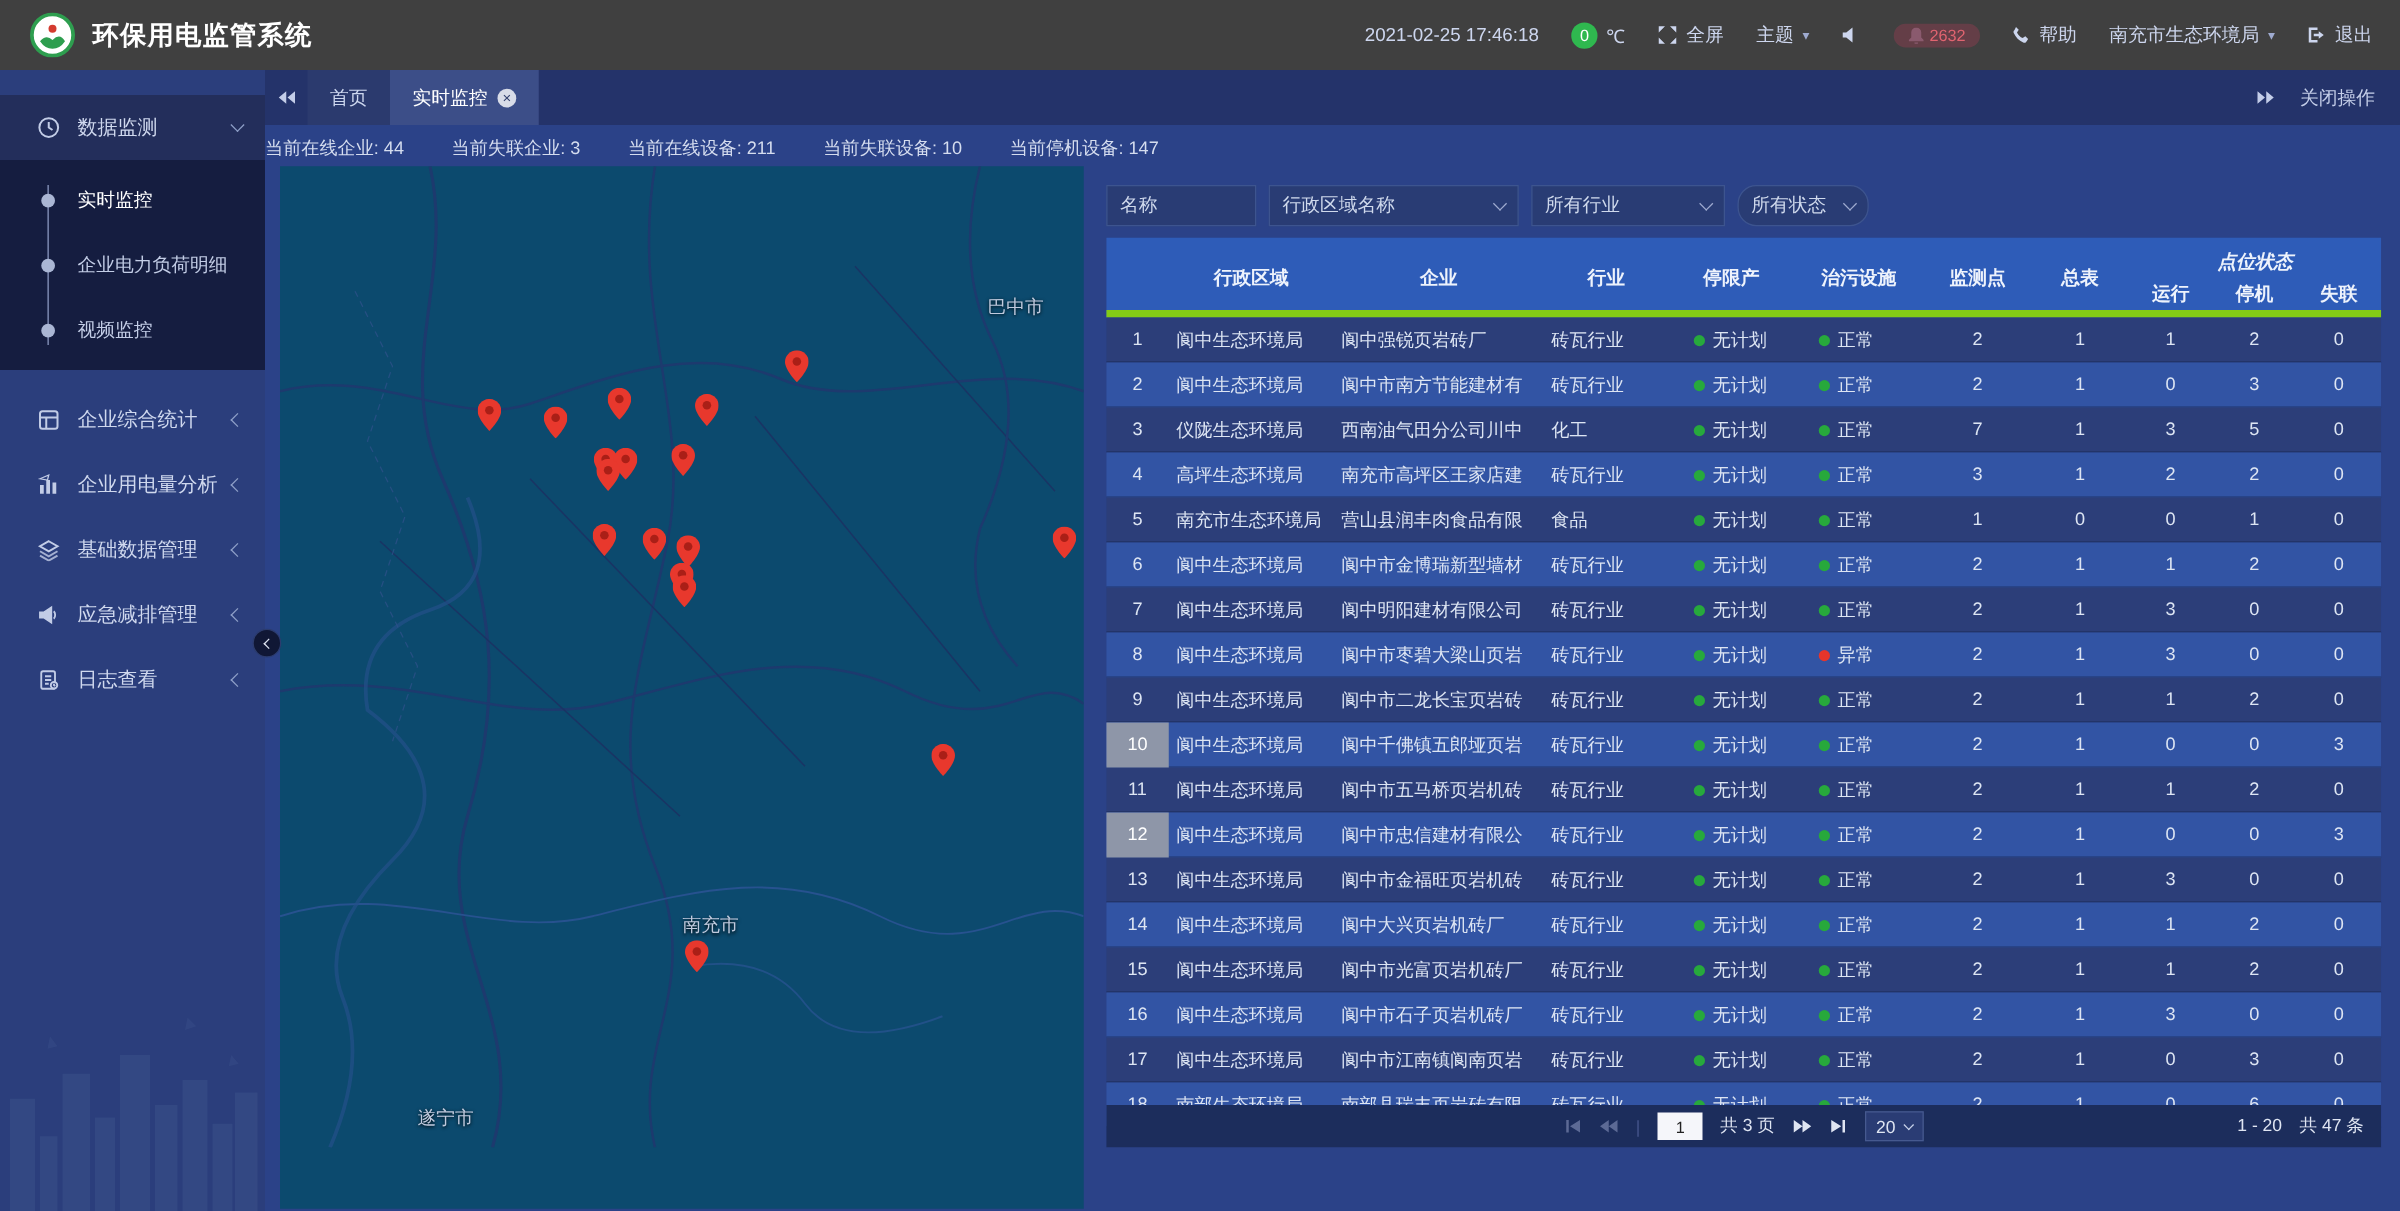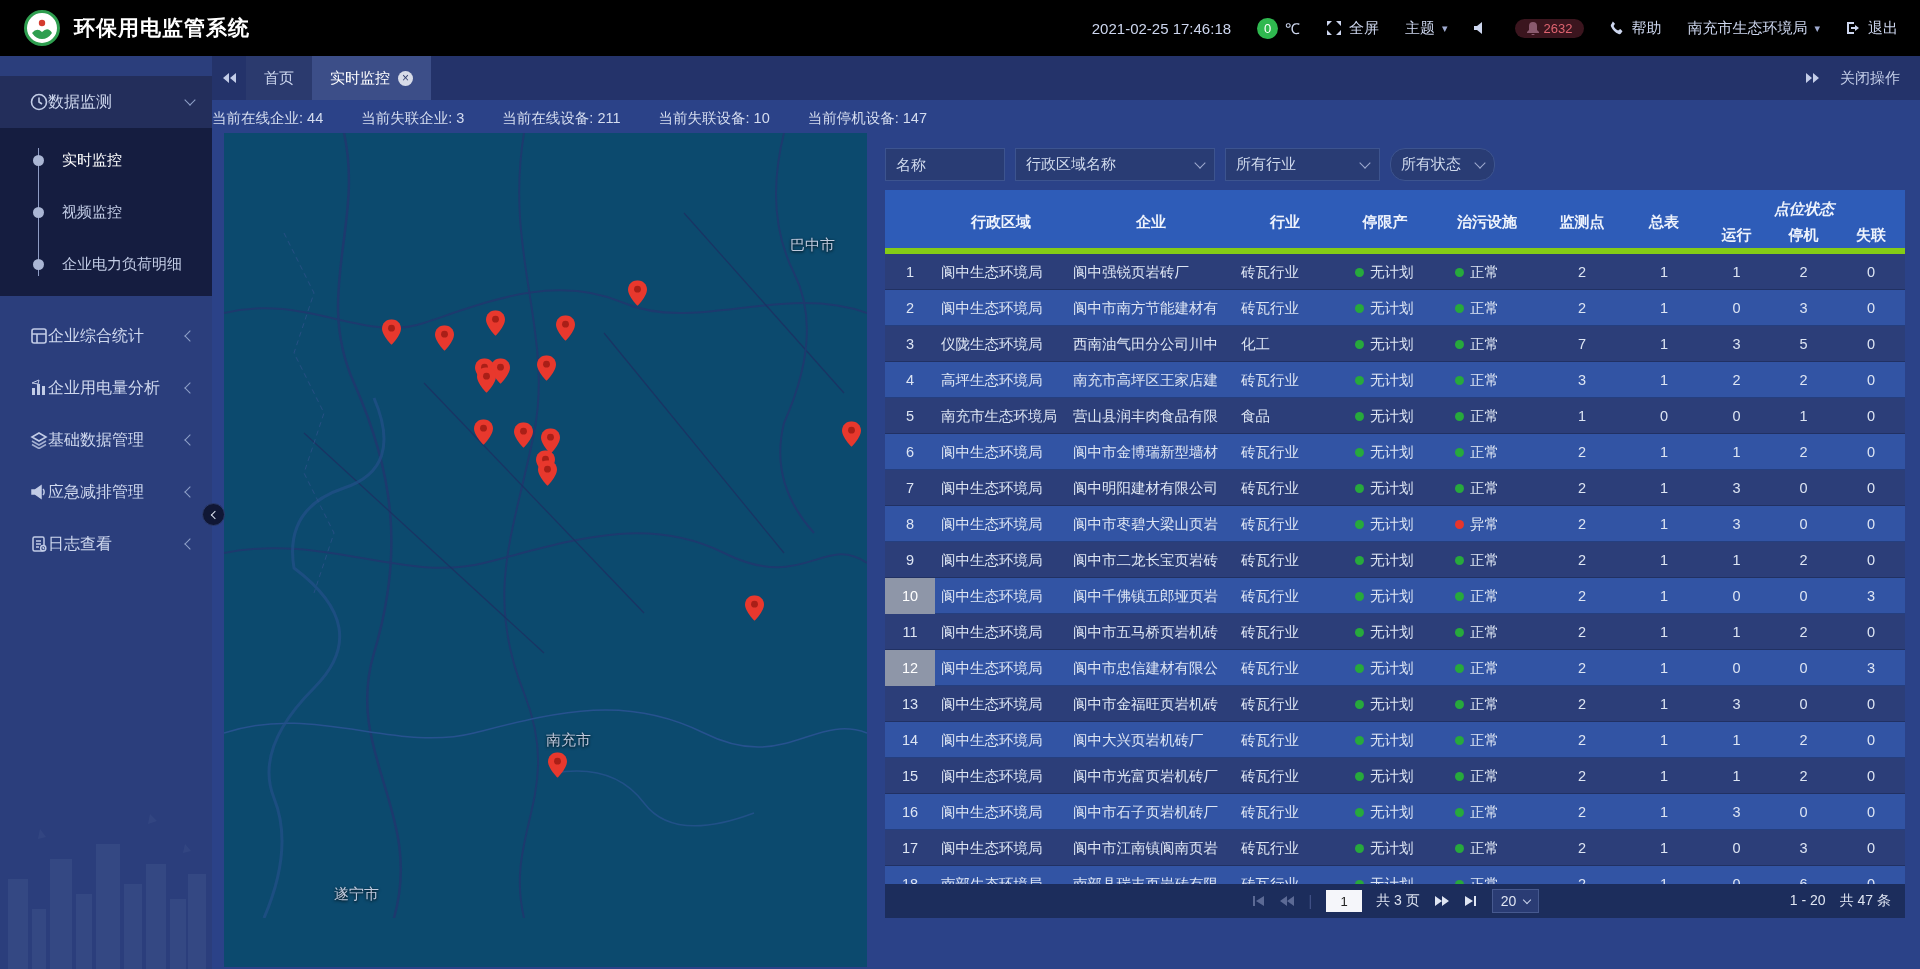--- a/index.html
+++ b/index.html
@@ -1,39 +1,39 @@
 <!DOCTYPE html>
 <html><head>
 <meta charset="utf-8">
 <style>
   html,body{margin:0;padding:0;background:#1b2550;}
   *{box-sizing:border-box;}
   .app{position:relative;width:1920px;height:969px;overflow:hidden;
        background:#2b4288;font-family:"Liberation Sans",sans-serif;color:#dbe3f3;}
 
   
-  .hdr{position:absolute;left:0;top:0;width:1920px;height:56px;background:#000000;
+  .hdr{position:absolute;left:0;top:0;width:1920px;height:56px;background:#404040;
        display:flex;align-items:center;z-index:30;}
   .logo{width:36px;height:36px;margin-left:24px;flex:0 0 auto;}
   .hdr-title{margin-left:14px;font-size:21px;font-weight:bold;color:#ffffff;letter-spacing:1px;}
   .hdr-right{margin-left:auto;display:flex;align-items:center;gap:26px;padding-right:22px;
              font-size:15px;color:#cdd6ee;}
   .hdr-item{display:flex;align-items:center;gap:7px;white-space:nowrap;}
   .temp-badge{width:21px;height:21px;border-radius:50%;background:#2fb84f;color:#fff;
               font-size:13px;display:flex;align-items:center;justify-content:center;}
   .bell-pill{display:flex;align-items:center;gap:5px;background:rgba(170,60,85,.35);
              border-radius:10px;padding:2px 12px;color:#e06470;font-size:13px;}
   .caret{font-size:11px;color:#9fabd0;}
   .icon-svg{display:block;}
 
   
   .sidebar{position:absolute;left:0;top:56px;width:212px;height:913px;background:#2b3e7c;z-index:20;}
   .side-group{height:52px;display:flex;align-items:center;padding:0 18px 0 30px;
               font-size:16px;color:#cfd8ee;cursor:pointer;}
-  .side-group .g-label{}
+  .side-group .g-label{margin-left:14px;}
   .side-group .g-arrow{margin-left:auto;}
   .grp-active{background:#232e5b;}
   .submenu{background:#151d40;padding:6px 0;position:relative;}
   .submenu .vline{position:absolute;left:38px;top:20px;bottom:20px;width:1px;background:#8e9cc4;}
   .sub-item{height:52px;display:flex;align-items:center;padding-left:62px;font-size:15px;
             color:#c3cde6;position:relative;cursor:pointer;}
   .sub-item .dot{position:absolute;left:33px;width:11px;height:11px;border-radius:50%;
                  background:#aab6d4;}
   .sub-item.active{color:#ffffff;}
   .chev{display:inline-block;width:8px;height:8px;border-right:1.6px solid #8fa0c8;
@@ -189,25 +189,25 @@
       <span class="g-arrow chev chev-down"></span>
     </div>
     <div class="submenu">
       <span class="vline"></span>
       <div class="sub-item active">
         <span class="dot"></span>
         <span>实时监控</span>
       </div>
       <div class="sub-item">
         <span class="dot"></span>
-        <span>视频监控</span>
+        <span>企业电力负荷明细</span>
       </div>
       <div class="sub-item">
         <span class="dot"></span>
-        <span>企业电力负荷明细</span>
+        <span>视频监控</span>
       </div>
     </div>
     <div style="height:14px"></div>
     <div class="side-group">
       <svg width="18" height="18" viewBox="0 0 18 18" fill="none" stroke="#c2cce6" stroke-width="1.6">
         <rect x="2" y="2" width="14" height="14" rx="2"></rect>
           <path d="M2 7h14M7 7v9"></path>
       </svg>
       <span class="g-label">企业综合统计</span>
       <span class="g-arrow chev chev-left"></span>

